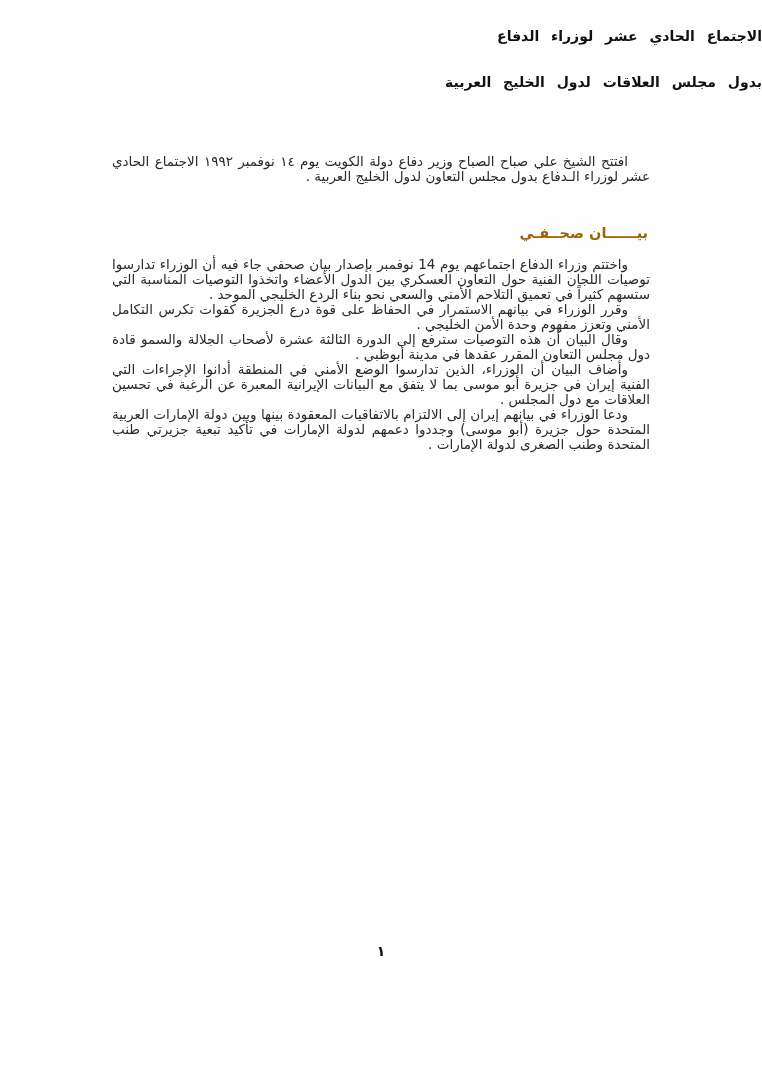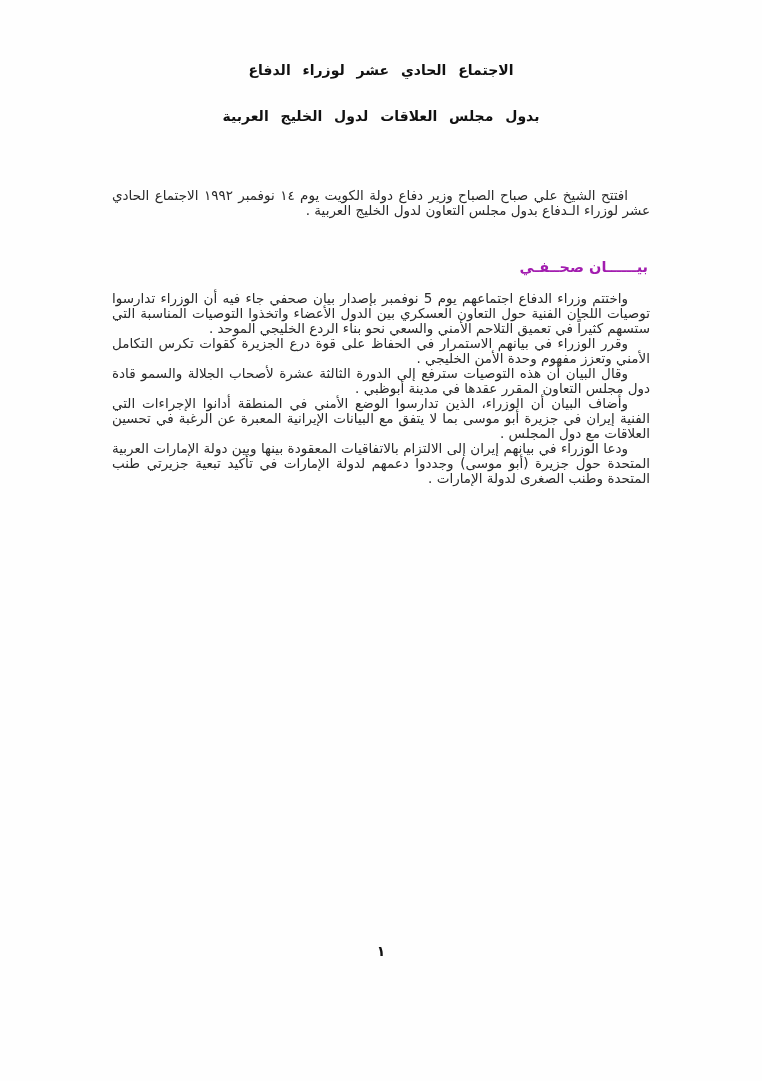--- a/index.html
+++ b/index.html
@@ -11,23 +11,21 @@
     position: relative;
     width: 762px;
     height: 1081px;
     background: #fefefe;
     overflow: hidden;
     font-family: "DejaVu Sans", sans-serif;
     color: #1a1a1a;
     direction: rtl;
   }
   .title-block {
-    padding-top: 20px;
-    text-align: center;
-    margin-top: 40px;
+    padding-top: 26px;
   }
   .doc-title {
     font-weight: bold;
     font-size: 14px;
     line-height: 20px;
     margin: 0 0 26px 0;
     word-spacing: 7px;
     letter-spacing: 0.5px;
     color: #111;
   }
@@ -44,21 +42,21 @@
   }
   .intro-paragraph {
     margin: 0;
     text-indent: 22px;
   }
   .section-heading {
     font-weight: bold;
     font-size: 14.5px;
     margin: 42px 2px 16px 0;
     letter-spacing: 0.5px;
-    color: #a21caf;
+    color: #a16207;
   }
   .body-paragraph {
     margin: 0;
     text-indent: 22px;
   }
   .page-number {
     position: absolute;
     bottom: 122px;
     left: 0;
     right: 0;
@@ -77,21 +75,21 @@
     <div class="doc-title">الاجتماع الحادي عشر لوزراء الدفاع</div>
     <div class="doc-title">بدول مجلس العلاقات لدول الخليج العربية</div>
   </div>
 
   <div class="content">
 
     <p class="intro-paragraph">افتتح الشيخ علي صباح الصباح وزير دفاع دولة الكويت يوم ١٤ نوفمبر ١٩٩٢ الاجتماع الحادي عشر لوزراء الـدفاع بدول مجلس التعاون لدول الخليج العربية .</p>
 
     <div class="section-heading">بيــــــان صحــفـي</div>
 
-    <p class="body-paragraph">واختتم وزراء الدفاع اجتماعهم يوم 5 نوفمبر بإصدار بيان صحفي جاء فيه أن الوزراء تدارسوا توصيات اللجان الفنية حول التعاون العسكري بين الدول الأعضاء واتخذوا التوصيات المناسبة التي ستسهم كثيراً في تعميق التلاحم الأمني والسعي نحو بناء الردع الخليجي الموحد .</p>
+    <p class="body-paragraph">واختتم وزراء الدفاع اجتماعهم يوم 14 نوفمبر بإصدار بيان صحفي جاء فيه أن الوزراء تدارسوا توصيات اللجان الفنية حول التعاون العسكري بين الدول الأعضاء واتخذوا التوصيات المناسبة التي ستسهم كثيراً في تعميق التلاحم الأمني والسعي نحو بناء الردع الخليجي الموحد .</p>
 
     <p class="body-paragraph">وقرر الوزراء في بيانهم الاستمرار في الحفاظ على قوة درع الجزيرة كقوات تكرس التكامل الأمني وتعزز مفهوم وحدة الأمن الخليجي .</p>
 
     <p class="body-paragraph">وقال البيان أن هذه التوصيات سترفع إلى الدورة الثالثة عشرة لأصحاب الجلالة والسمو قادة دول مجلس التعاون المقرر عقدها في مدينة أبوظبي .</p>
 
     <p class="body-paragraph">وأضاف البيان أن الوزراء، الذين تدارسوا الوضع الأمني في المنطقة أدانوا الإجراءات التي الفنية إيران في جزيرة أبو موسى بما لا يتفق مع البيانات الإيرانية المعبرة عن الرغبة في تحسين العلاقات مع دول المجلس .</p>
 
     <p class="body-paragraph">ودعا الوزراء في بيانهم إيران إلى الالتزام بالاتفاقيات المعقودة بينها وبين دولة الإمارات العربية المتحدة حول جزيرة (أبو موسى) وجددوا دعمهم لدولة الإمارات في تأكيد تبعية جزيرتي طنب المتحدة وطنب الصغرى لدولة الإمارات .</p>
 
   </div>

